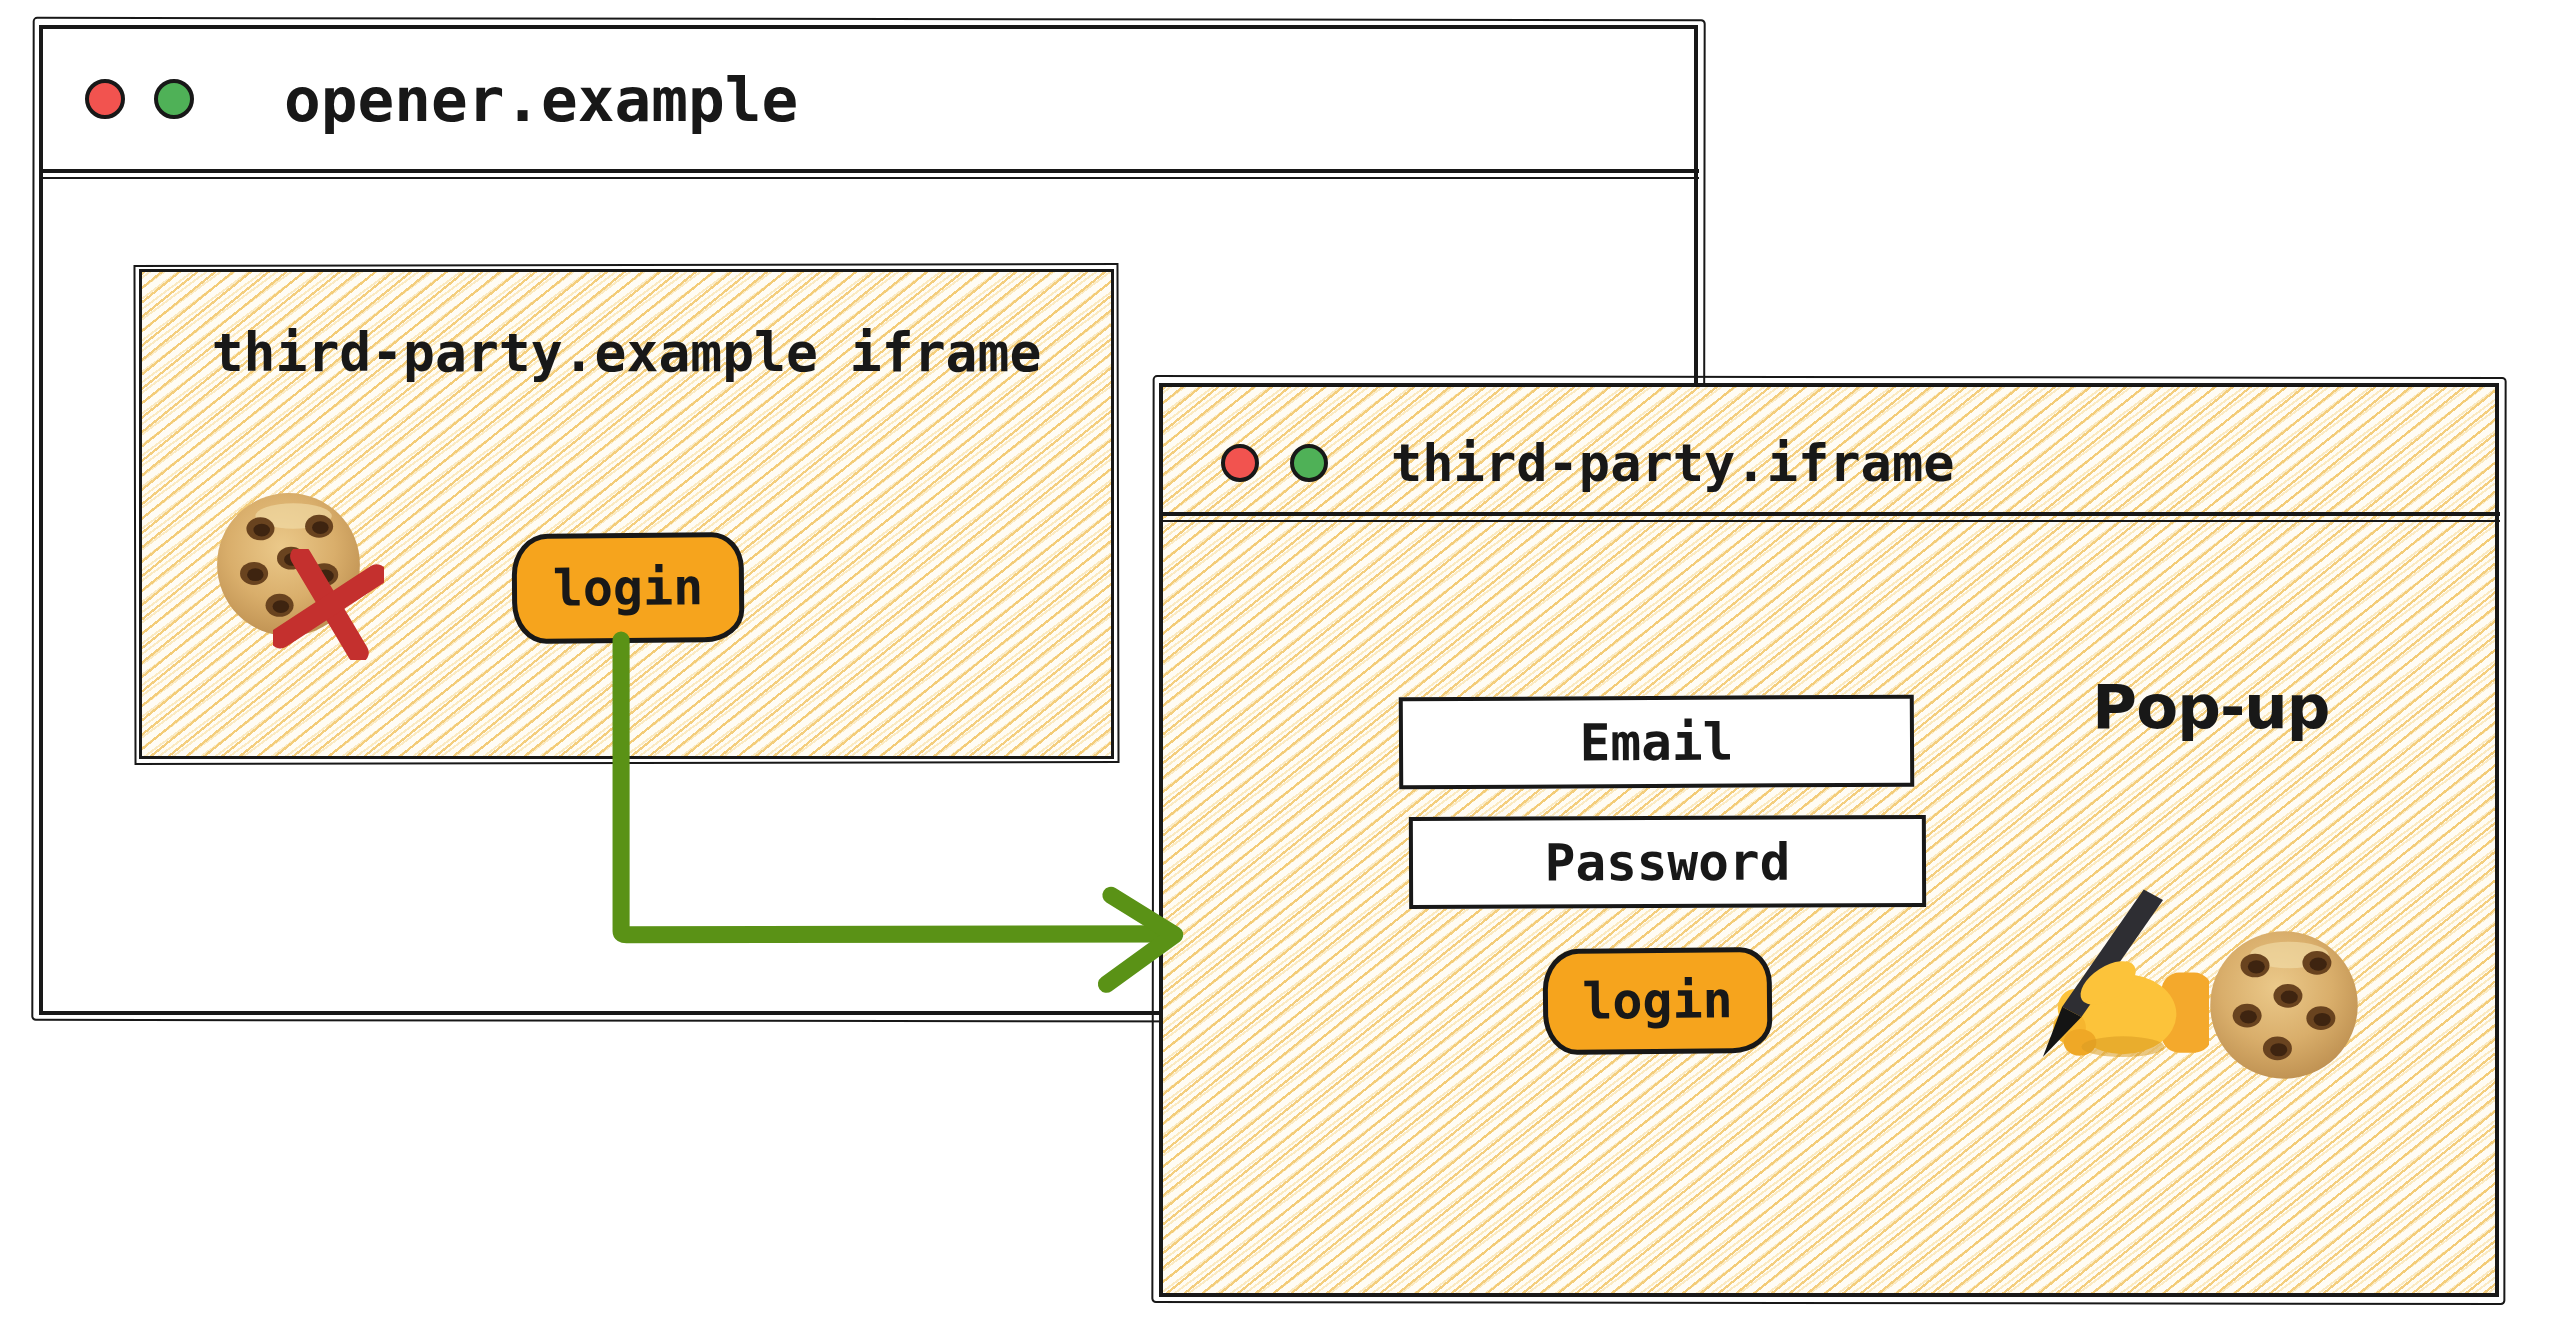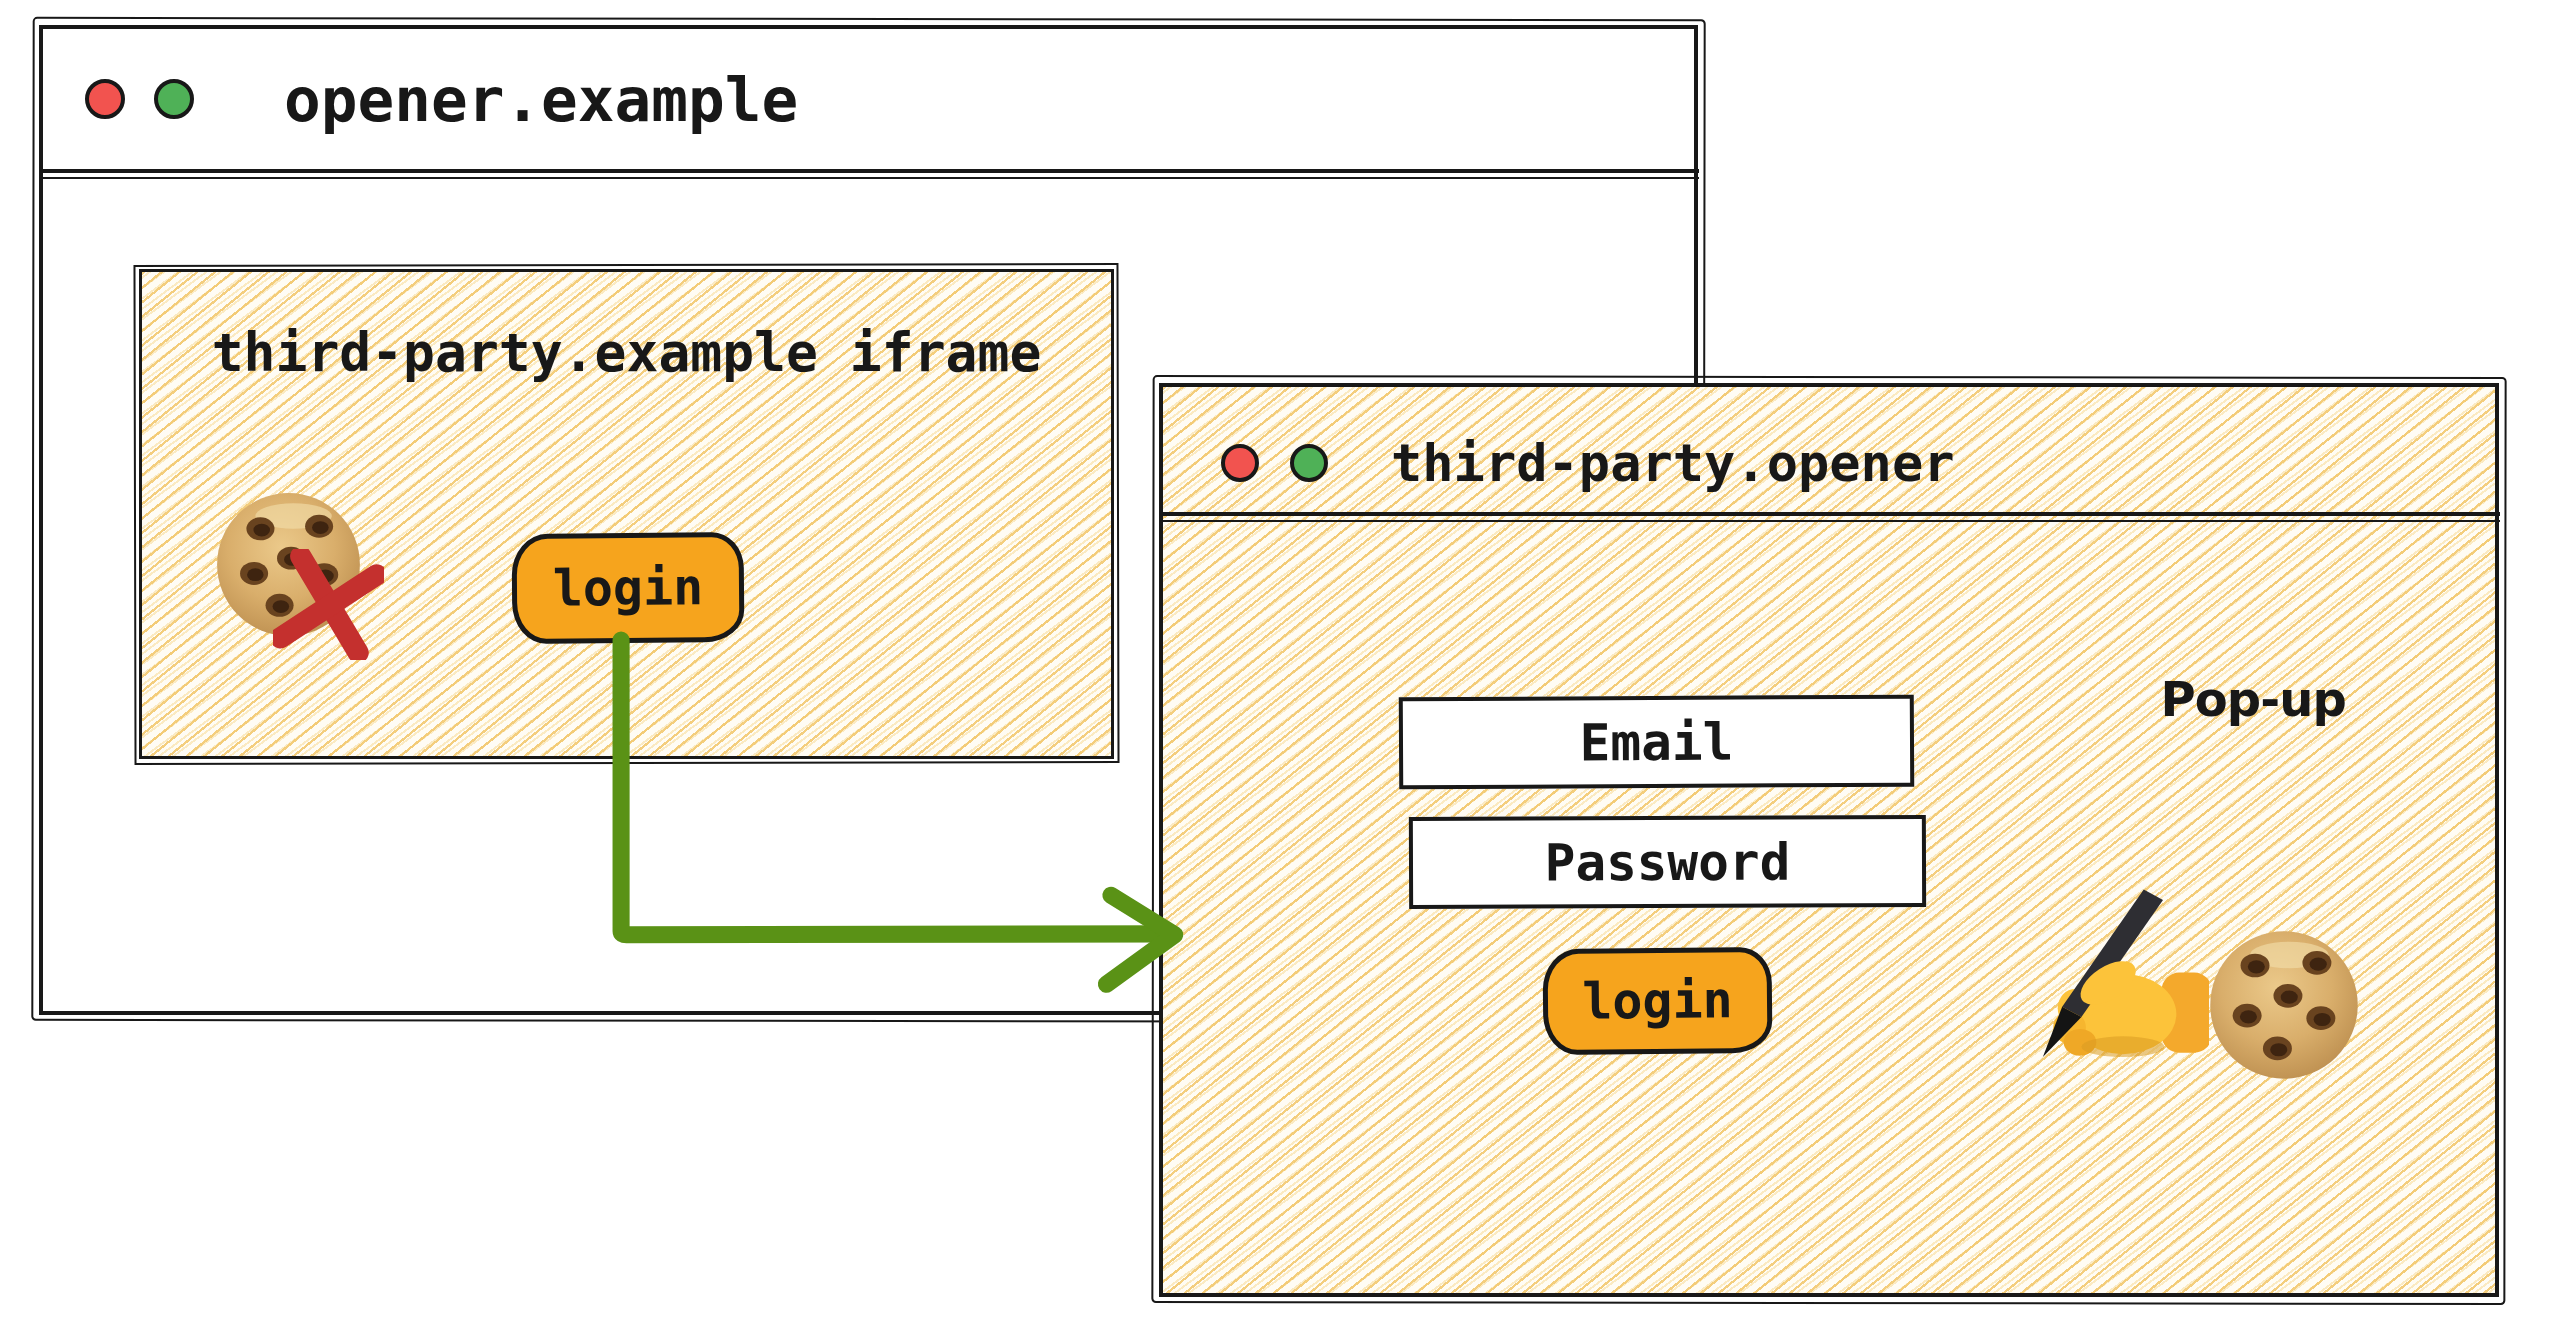--- a/index.html
+++ b/index.html
@@ -80,23 +80,23 @@
 
   .field{
     position:absolute;background:#ffffff;border:4.5px solid #181818;box-sizing:border-box;
     display:flex;align-items:center;justify-content:center;
     font-size:51px;font-weight:700;white-space:nowrap;
   }
   .email{left:236px;top:309px;width:515px;height:92px;transform:rotate(-0.3deg);}
   .password{left:246px;top:429px;width:517px;height:92px;transform:rotate(-0.2deg);}
 
   .popup-label{
-    position:absolute;left:913px;top:284px;width:270px;text-align:right;
+    position:absolute;left:913px;top:284px;width:270px;text-align:center;
     font-family:"DejaVu Sans","Liberation Sans",sans-serif;
-    font-weight:700;font-size:48px;letter-spacing:-0.9px;
+    font-weight:700;font-size:61px;letter-spacing:-0.9px;
   }
 
   .hand{position:absolute;left:868px;top:500px;width:178px;height:183px;}
   .cookie2{position:absolute;left:1042px;top:539px;width:158px;height:158px;}
 
   .arrow-svg{position:absolute;left:0;top:0;width:2576px;height:1324px;z-index:30;pointer-events:none;}
 
   svg{display:block;width:100%;height:100%;}
 </style>
 </head>
@@ -153,21 +153,21 @@
 
 <svg class="arrow-svg" viewBox="0 0 2866 1473">
   <path d="M691,712 L691,1036 Q691,1040 697,1040 L1300,1039" fill="none" stroke="#5A9216" stroke-width="19" stroke-linecap="round" stroke-linejoin="round"></path>
   <path d="M1236,996 L1307,1040 L1231,1095" fill="none" stroke="#5A9216" stroke-width="19" stroke-linecap="round" stroke-linejoin="round"></path>
 </svg>
 
 <section class="window popup hatch">
   <div class="titlebar">
     <span class="dot red"></span>
     <span class="dot green"></span>
-    <span class="win-title">third-party.opener</span>
+    <span class="win-title">third-party.iframe</span>
   </div>
   <div class="sep"></div>
 
   <div class="field email">Email</div>
   <div class="field password">Password</div>
   <button class="btn popup-login">login</button>
 
   <div class="popup-label">Pop-up</div>
 
   <div class="hand">

